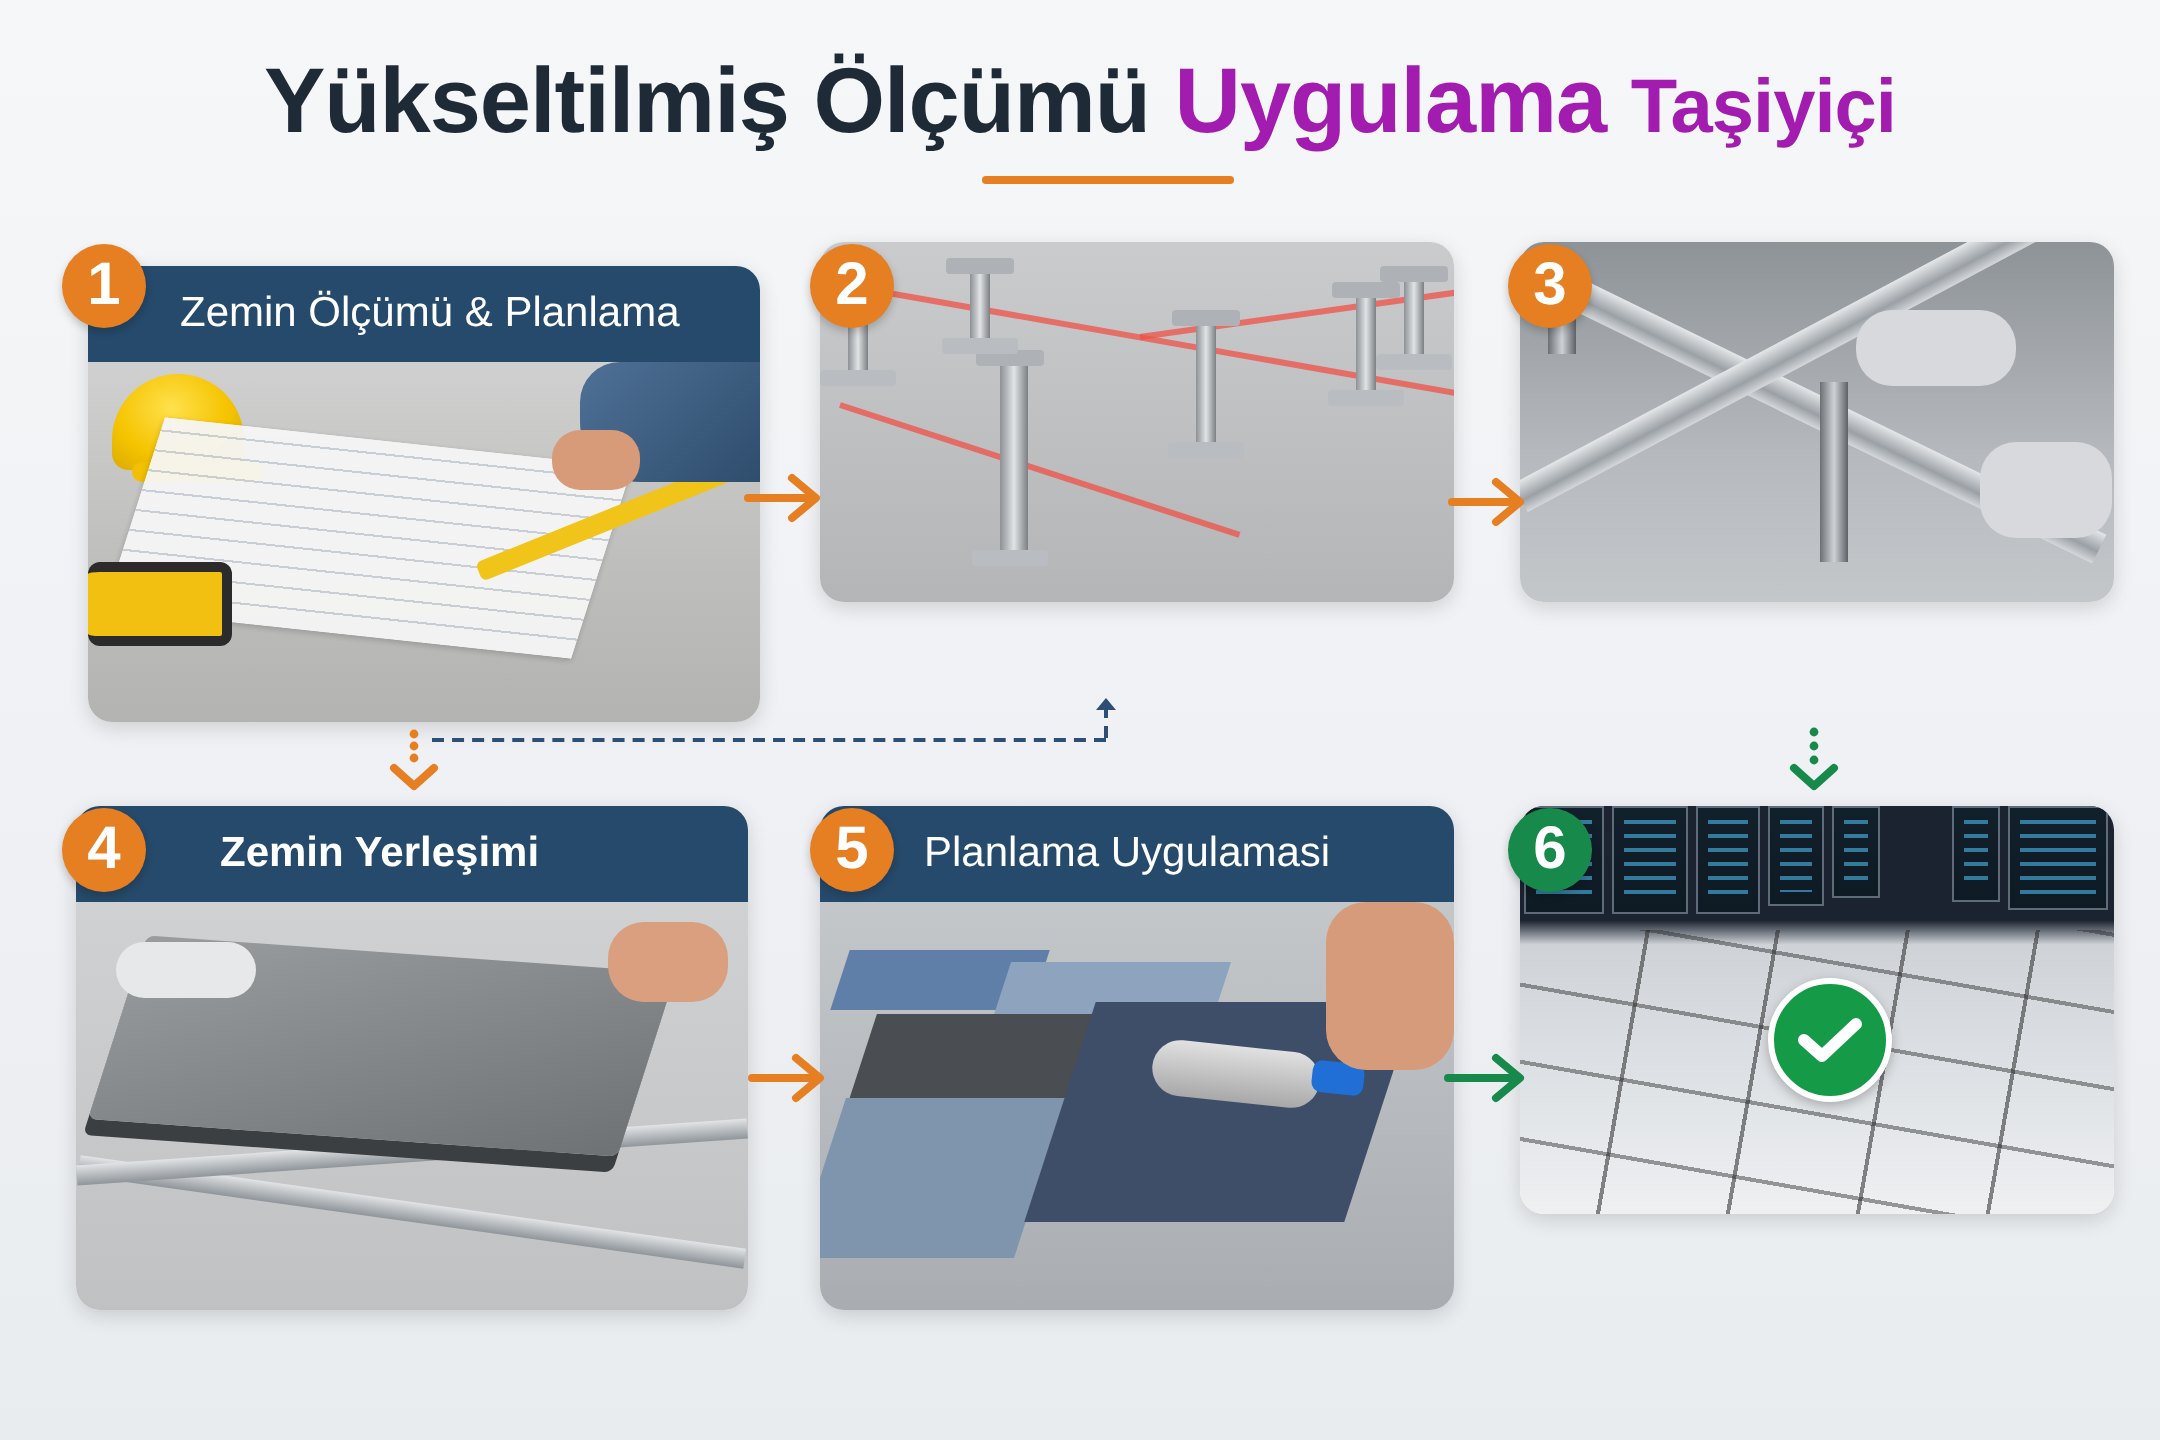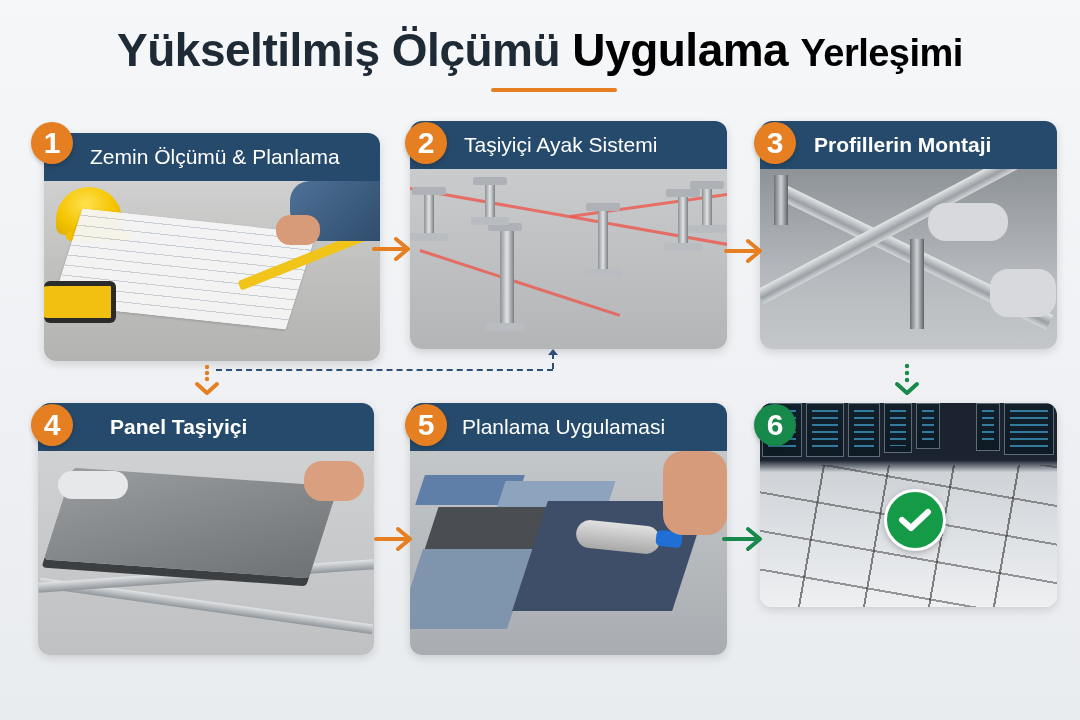--- a/index.html
+++ b/index.html
@@ -8,21 +8,21 @@
     font-family: "Liberation Sans", "DejaVu Sans", sans-serif;
     background: linear-gradient(180deg, #f6f7f9 0%, #eef0f3 60%, #e9ecef 100%);
     position: relative;
   }
   .title {
     position: absolute; left: 0; right: 0; top: 22px;
     text-align: center; font-weight: 700; font-size: 46px; letter-spacing: -0.5px;
     line-height: 56px;
   }
   .title .dark { color: #1f2a37; }
-  .title .accent { color: #000000; }
+  .title .accent { color: #a21caf; }
   .title .accent.small { font-size: 38px; }
   .title-underline {
     position: absolute; left: 491px; top: 88px; width: 126px; height: 4px;
     background: #e67e22; border-radius: 2px;
   }
 
   .card {
     position: absolute; width: 336px; background: #fff;
     border-radius: 12px; box-shadow: 0 3px 10px rgba(0,0,0,0.14);
     overflow: hidden;
@@ -104,75 +104,69 @@
 
   .dash-line { position: absolute; border-top: 2px dashed #2d4f75; }
   .dash-v { position: absolute; border-left: 2px dashed #2d4f75; }
 </style>
 </head>
 <body>
 
 <div class="title">
   <span class="dark">Yükseltilmiş Ölçümü</span>
   <span class="accent">Uygulama</span>
-  <span class="accent small">Yerleşimi</span>
+  <span class="accent small">Taşiyiçi</span>
 </div>
 <div class="title-underline"></div>
 
 <div class="card" style="left:44px; top:121px;margin-top:12px;">
   <div class="head">
     <span class="label">Zemin Ölçümü &amp; Planlama</span>
   </div>
   <div class="photo p1">
     <div class="helmet"></div>
     <div class="plan"></div>
     <div class="tape"></div>
     <div class="measure"></div>
     <div class="arm"></div>
     <div class="hand"></div>
   </div>
 </div>
 <div class="badge" style="left:31px; top:122px;">1</div>
 
 <div class="card" style="left:410px; top:121px; width:317px;">
-  <div class="head">
-    <span class="label" style="padding-left:54px;">Taşiyiçi Ayak Sistemi</span>
-  </div>
   <div class="photo p2">
     <div class="laser" style="left:0; top:18px; width:330px; transform:rotate(10deg);"></div>
     <div class="laser" style="left:10px; top:80px; width:210px; transform:rotate(18deg);"></div>
     <div class="laser" style="left:160px; top:46px; width:160px; transform:rotate(-8deg);"></div>
     <div class="ped" style="left:90px; top:60px; height:98px; width:14px;"></div>
     <div class="ped" style="left:188px; top:40px; height:64px;"></div>
     <div class="ped" style="left:14px; top:24px; height:44px;"></div>
     <div class="ped" style="left:75px; top:14px; height:38px;"></div>
     <div class="ped" style="left:268px; top:26px; height:52px;"></div>
     <div class="ped" style="left:292px; top:18px; height:42px;"></div>
   </div>
 </div>
 <div class="badge" style="left:405px; top:122px;">2</div>
 
 <div class="card" style="left:760px; top:121px; width:297px;">
-  <div class="head">
-    <span class="label bold" style="padding-left:54px;">Profillerin Montaji</span>
-  </div>
   <div class="photo p3">
     <div class="bar" style="left:20px; top:14px; width:300px; transform:rotate(26deg);"></div>
     <div class="bar" style="left:0; top:120px; width:320px; transform:rotate(-28deg);"></div>
     <div class="leg" style="left:150px; top:70px; height:90px;"></div>
     <div class="leg" style="left:14px; top:6px; height:50px;"></div>
     <div class="glove" style="left:168px; top:34px; width:80px; height:38px;"></div>
     <div class="glove" style="left:230px; top:100px; width:66px; height:48px;"></div>
   </div>
 </div>
 <div class="badge" style="left:754px; top:122px;">3</div>
 
 <div class="card" style="left:38px; top:403px;">
   <div class="head">
-    <span class="label bold" style="padding-left:72px;">Panel Taşiyiçi</span>
+    <span class="label bold" style="padding-left:72px;">Zemin Yerleşimi</span>
   </div>
   <div class="photo p4" style="height:204px;">
     <div class="rail" style="left:0; top:150px; width:336px; transform:rotate(8deg);"></div>
     <div class="rail" style="left:0; top:120px; width:336px; transform:rotate(-4deg);"></div>
     <div class="panel"></div>
     <div class="glove"></div>
     <div class="hand"></div>
   </div>
 </div>
 <div class="badge" style="left:31px; top:404px;">4</div>

